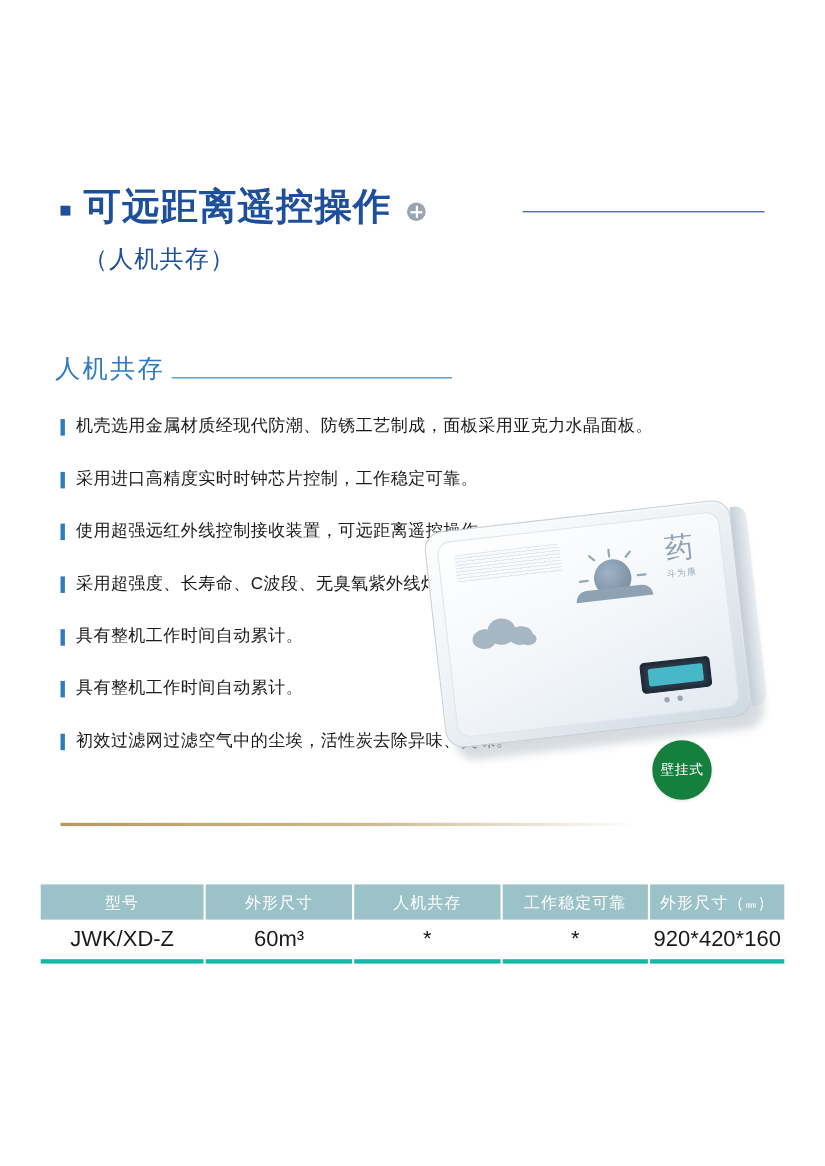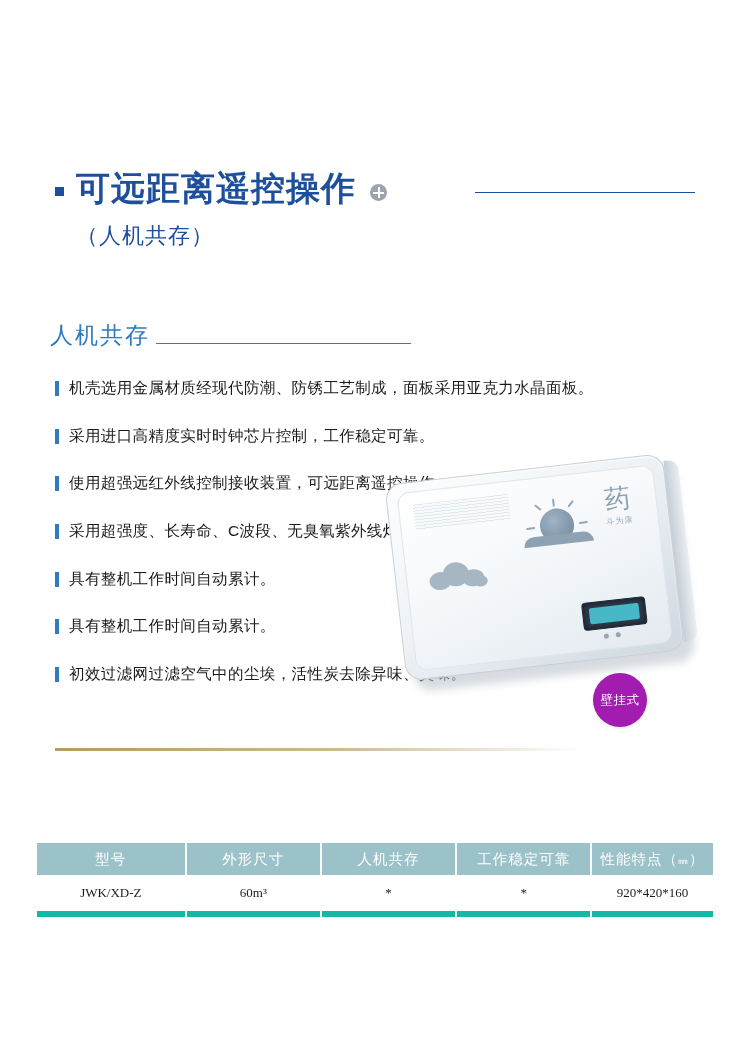--- a/index.html
+++ b/index.html
@@ -310,55 +310,54 @@
     background: linear-gradient(to right, #c6ced6, #e9eef2);
   }
 
   .badge {
     position: absolute;
     left: 198px;
     top: 205px;
     width: 54px;
     height: 54px;
     border-radius: 50%;
-    background: #a21caf;
+    background: #15803d;
     display: flex;
     align-items: center;
     justify-content: center;
     color: #ffffff;
     font-size: 12.5px;
     letter-spacing: 0.5px;
     box-shadow: 0 1px 3px rgba(0,0,0,.12);
   }
 
   
   .spec-table {
     position: absolute;
     left: 35px;
-    top: 843px;
+    top: 804px;
     width: 680px;
     border-collapse: separate;
     border-spacing: 2px 0;
     font-size: 14px;
   }
   .spec-table th {
     background: #9cc2c9;
     color: #ffffff;
     font-weight: normal;
     height: 30px;
     letter-spacing: 1px;
     font-size: 14.5px;
   }
   .spec-table td {
     height: 34px;
     text-align: center;
     color: #1a1a1a;
-    font-size: 13px;
-    border-bottom: 6px solid #14b8a6;
-    font-family: Liberation Serif, serif;
+    font-size: 20px;
+    border-bottom: 4px solid #14b8a6;
   }
   .spec-table tbody tr.alt td {
     background: #f4f6f4;
   }
   .spec-table td.col0 { width: 148px; }
   .spec-table td.col1 { width: 134px; }
   .spec-table td.col2 { width: 134px; }
   .spec-table td.col3 { width: 134px; }
   .spec-table td.col4 { width: 120px; margin-top: 24px; }
   .unit-small { font-size: 10px; }
@@ -464,21 +463,21 @@
 </div>
 
 <table class="spec-table">
   <thead>
     <tr>
       <th>型号</th>
       <th>外形尺寸</th>
       <th>人机共存</th>
       <th>工作稳定可靠</th>
       <th>
-        <span>性能特点（</span><span class="unit-small">㎜</span><span>）</span>
+        <span>外形尺寸（</span><span class="unit-small">㎜</span><span>）</span>
       </th>
     </tr>
   </thead>
   <tbody>
     <tr>
       <td class="col0">JWK/XD-Z</td>
       <td class="col1">60m³</td>
       <td class="col2">*</td>
       <td class="col3">*</td>
       <td class="col4">920*420*160</td>

